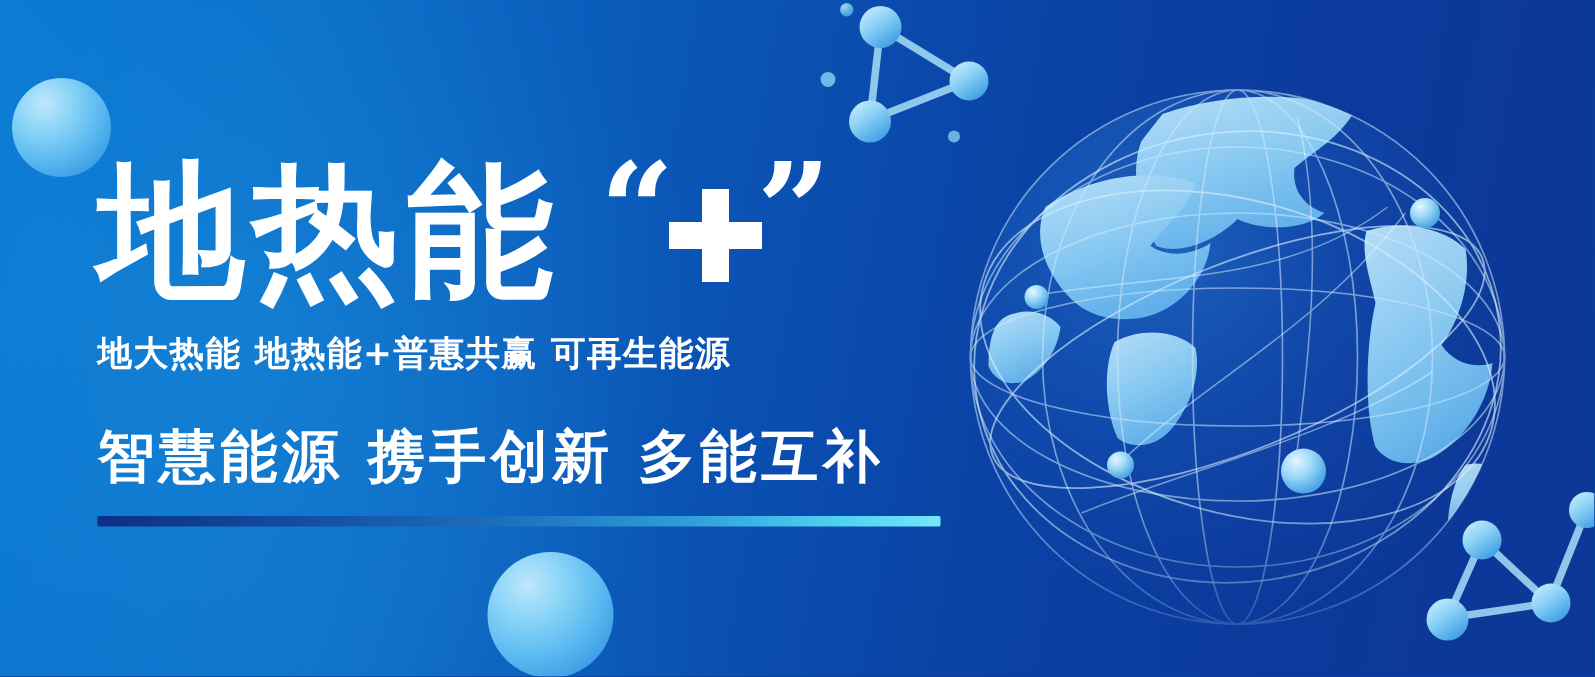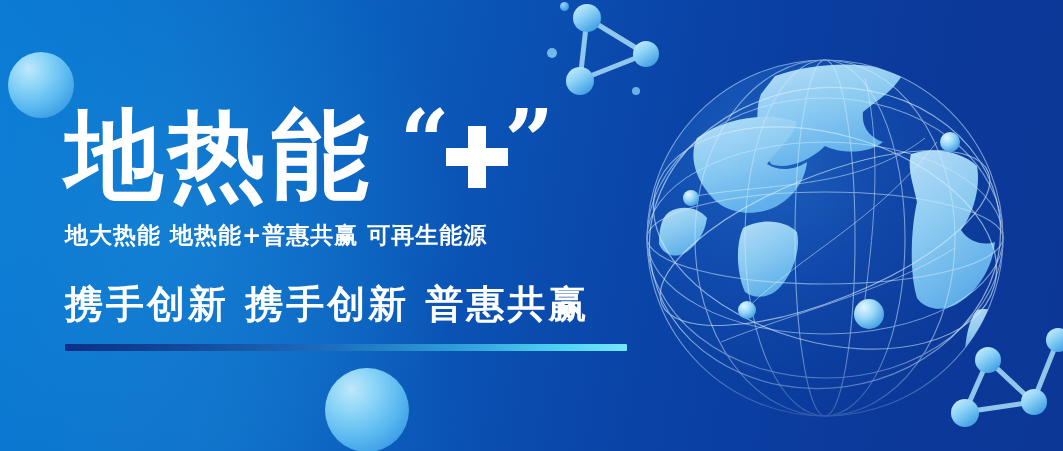--- a/index.html
+++ b/index.html
@@ -277,19 +277,19 @@
       <span class="headline-main">地热能</span>
       <span class="headline-plus">
         <span class="quote-open">“</span>
         <span class="plus-sign"></span>
         <span class="quote-close">”</span>
       </span>
     </div>
 
     <div class="subtitle">地大热能  地热能+普惠共赢  可再生能源</div>
 
-    <div class="tagline">携手创新  携手创新  普惠共赢</div>
+    <div class="tagline">智慧能源  携手创新  多能互补</div>
 
     <div class="underline-bar"></div>
 
   </div>
 
 </div>
 
 </body></html>

